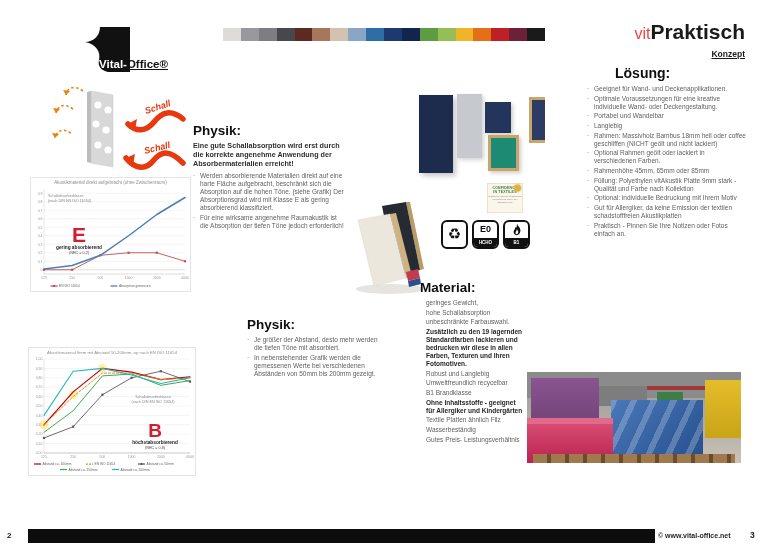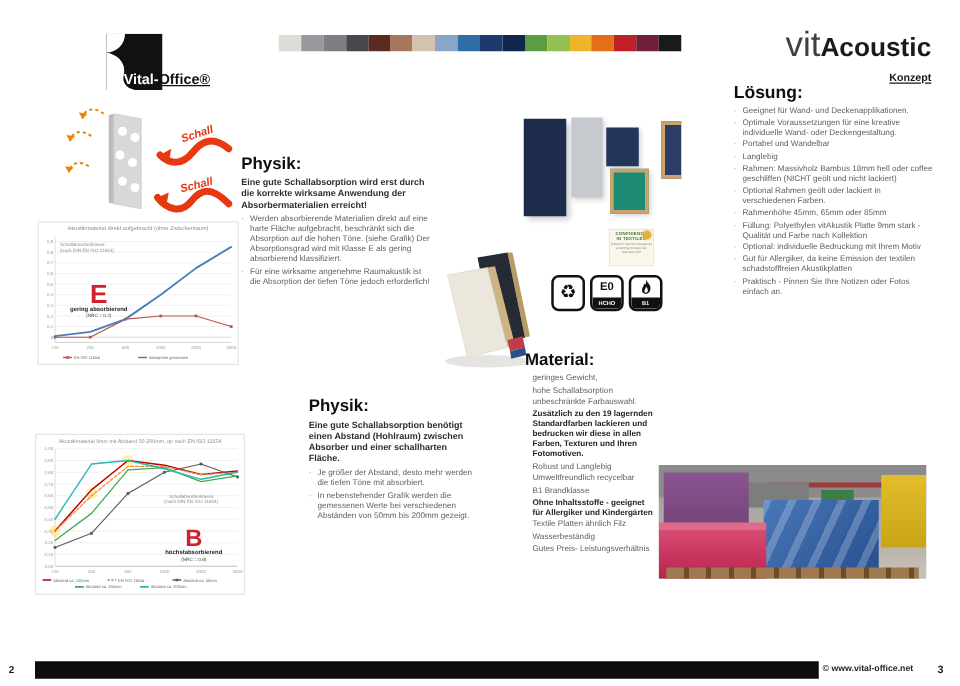--- a/index.html
+++ b/index.html
@@ -13,27 +13,27 @@
   #logo-text{position:absolute;left:14px;top:31px;font-size:11.5px;font-weight:bold;white-space:nowrap;}
   #logo-text .lt1{color:#ffffff;}
   #logo-text .lt2{color:#111111;text-decoration:underline;}
 
   
   #swatches{left:223px;top:28px;width:322px;height:13px;display:flex;}
   #swatches .sw{flex:1 1 auto;height:100%;}
 
   
   #title-block{right:23px;top:20px;text-align:right;}
-  #title-block .t1{font-size:28px;color:#404040;}
+  #title-block .t1{font-size:16px;color:#ef4444;}
   #title-block .t2{font-size:21px;font-weight:bold;color:#1a1a1a;}
   #title-block .subtitle{font-size:8.5px;font-weight:bold;color:#1a1a1a;margin-top:5px;text-decoration:underline;}
 
   
   .h1{font-size:13.5px;font-weight:bold;color:#0e0e0e;}
-  .h1.big{font-size:14px;}
+  .h1.big{font-size:14px;margin-left:28px;}
   .intro{font-size:7.2px;font-weight:bold;color:#2e2e2e;line-height:1.25;margin-top:3px;}
   .list{margin-top:4px;}
   .li{display:flex;font-size:6.5px;color:#5f5f5f;line-height:1.24;margin-bottom:1.6px;}
   .li .mk{width:7px;flex:none;color:#8a8a8a;}
   .list.plain .li{padding-left:6px;}
   .li.b .lt{font-weight:bold;color:#1f1f1f;}
 
   #physik1{left:193px;top:123px;width:153px;}
   #physik2{left:247px;top:317px;width:134px;}
   #material{left:420px;top:280px;width:106px;}
@@ -129,21 +129,21 @@
     <div class="sw" style="background: rgb(94, 156, 66);"></div>
     <div class="sw" style="background: rgb(147, 191, 85);"></div>
     <div class="sw" style="background: rgb(240, 180, 41);"></div>
     <div class="sw" style="background: rgb(229, 111, 23);"></div>
     <div class="sw" style="background: rgb(191, 32, 38);"></div>
     <div class="sw" style="background: rgb(110, 32, 57);"></div>
     <div class="sw" style="background: rgb(26, 26, 26);"></div>
   </div>
 
 <div id="title-block" class="abs">
-  <div><span class="t1">vit</span><span class="t2">Acoustic</span></div>
+  <div><span class="t1">vit</span><span class="t2">Praktisch</span></div>
   <div class="subtitle">Konzept</div>
 </div>
 
 <div id="illustration" class="abs">
   <svg viewBox="0 0 155 92" width="155" height="92">
     <polygon points="54,9 58,8 58,80 54,79" fill="#bcbcbc"></polygon>
     <polygon points="58,8 80,12 80,84 58,80" fill="#d8d8d8" stroke="#c6c6c6" stroke-width="0.5"></polygon>
     <g fill="#ffffff">
       <circle cx="65" cy="22" r="3.6"></circle>
         <circle cx="75" cy="27" r="3.6"></circle>
@@ -218,21 +218,21 @@
       <line x1="39" y1="216" x2="53" y2="216" stroke="#c0504d" stroke-width="2.5"></line>
       <rect x="44" y="214" width="4" height="4" fill="#c0504d"></rect>
       <text x="56" y="218.5" font-size="6.5" fill="#666">EN ISO 11654</text>
       <line x1="159" y1="216" x2="173" y2="216" stroke="#4a7ebb" stroke-width="2.5"></line>
       <text x="176" y="218.5" font-size="6.5" fill="#666">Absorption gemessen</text>
     </svg>
   </div>
 
 <div id="physik1" class="abs">
   <div class="h1">Physik:</div>
-  <div class="intro">Eine gute Schallabsorption wird erst durch die korrekte wirksame Anwendung der Absorbermaterialien erreicht!</div>
+  <div class="intro">Eine gute Schallabsorption wird erst durch die korrekte angenehme Anwendung der Absorbermaterialien erreicht!</div>
   <div class="list">
       <div class="li">
         <span class="mk">·</span>
         <span class="lt">Werden absorbierende Materialien direkt auf eine harte Fläche aufgebracht, beschränkt sich die Absorption auf die hohen Töne. (siehe Grafik) Der Absorptionsgrad wird mit Klasse E als gering absorbierend klassifiziert.</span>
       </div>
       <div class="li">
         <span class="mk">·</span>
         <span class="lt">Für eine wirksame angenehme Raumakustik ist die Absorption der tiefen Töne jedoch erforderlich!</span>
       </div>
     </div>
@@ -321,21 +321,20 @@
         <span class="lt">Wasserbeständig</span>
       </div>
       <div class="li">
         <span class="lt">Gutes Preis- Leistungsverhältnis</span>
       </div>
     </div>
 </div>
 
 <div id="physik2" class="abs">
   <div class="h1">Physik:</div>
-  <div class="intro">Eine gute Schallabsorption benötigt einen Abstand (Hohlraum) zwischen Absorber und einer schallharten Fläche.</div>
   <div class="list">
       <div class="li">
         <span class="mk">·</span>
         <span class="lt">Je größer der Abstand, desto mehr werden die tiefen Töne mit absorbiert.</span>
       </div>
       <div class="li">
         <span class="mk">·</span>
         <span class="lt">In nebenstehender Grafik werden die gemessenen Werte bei verschiedenen Abständen von 50mm bis 200mm gezeigt.</span>
       </div>
     </div>

